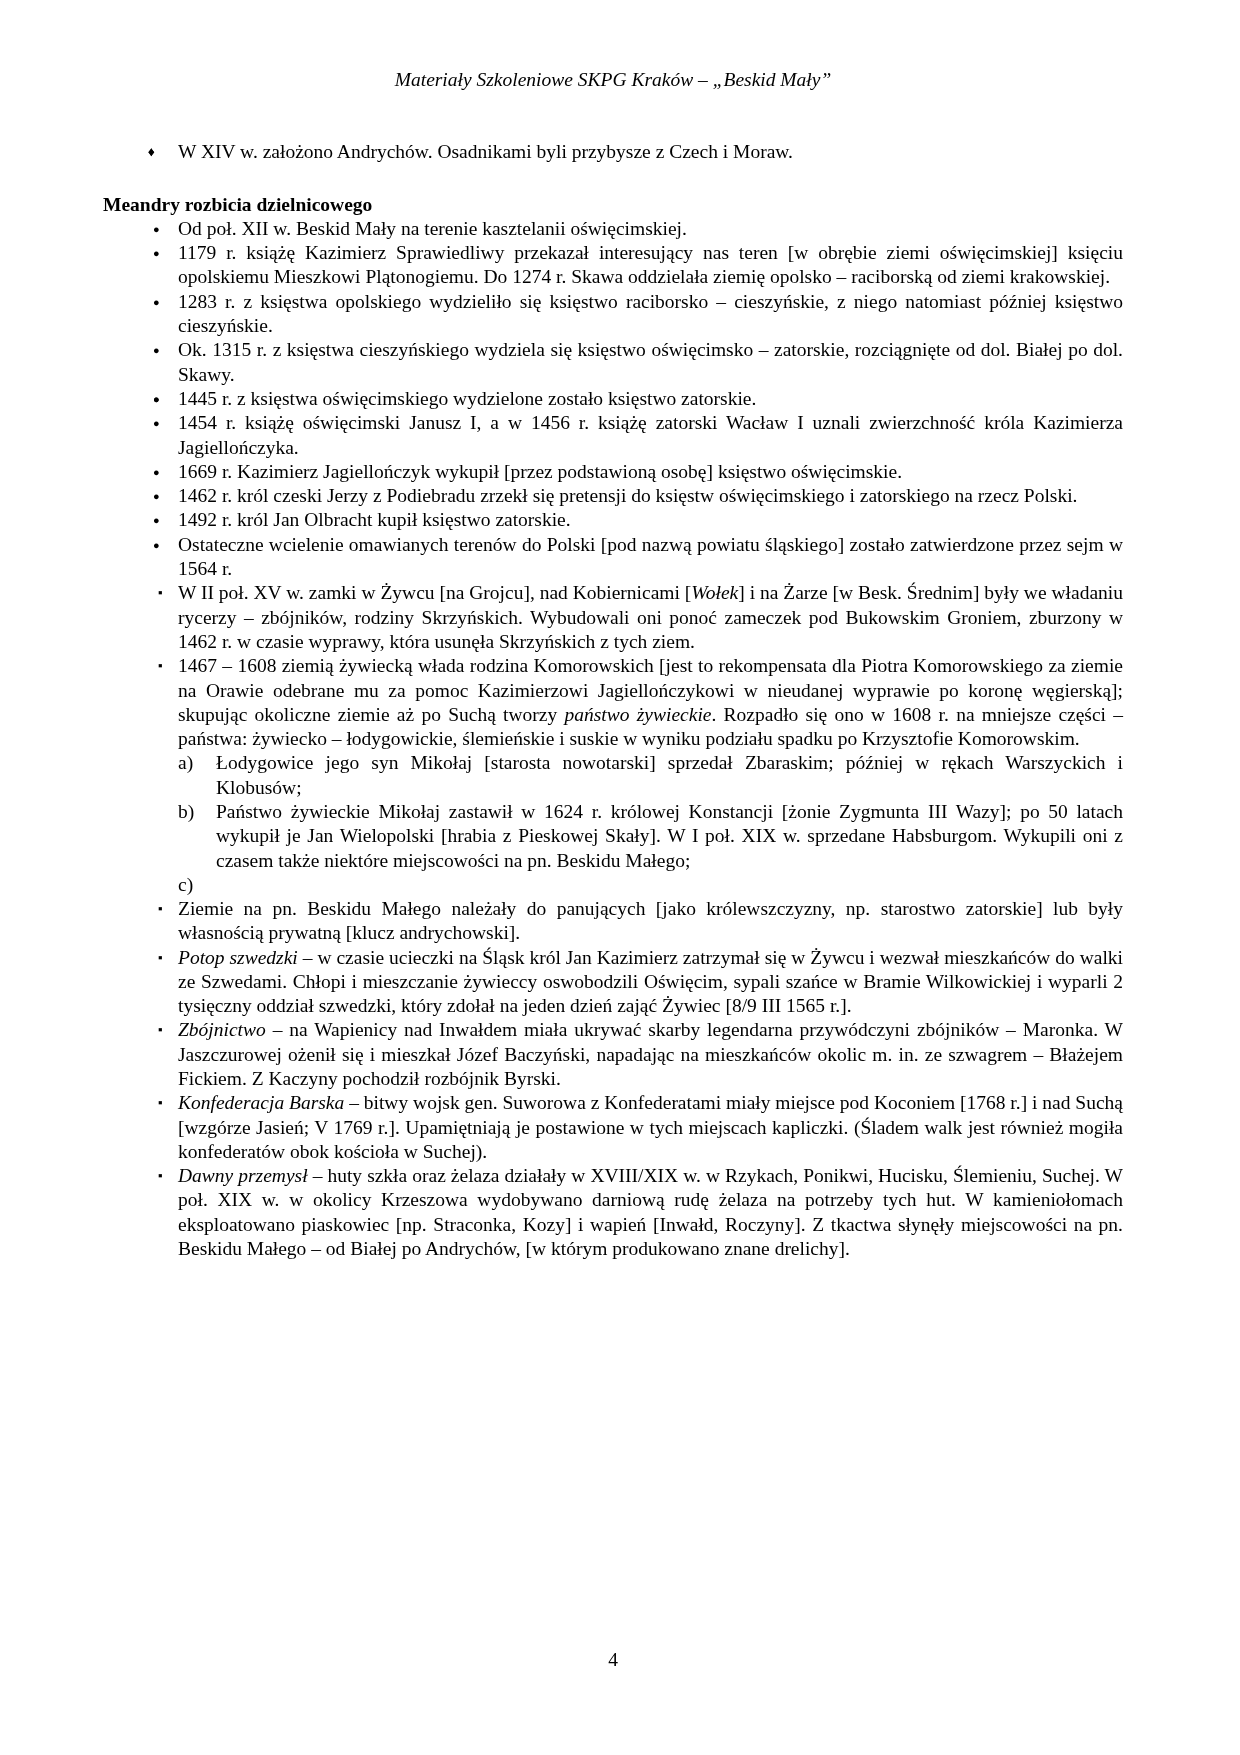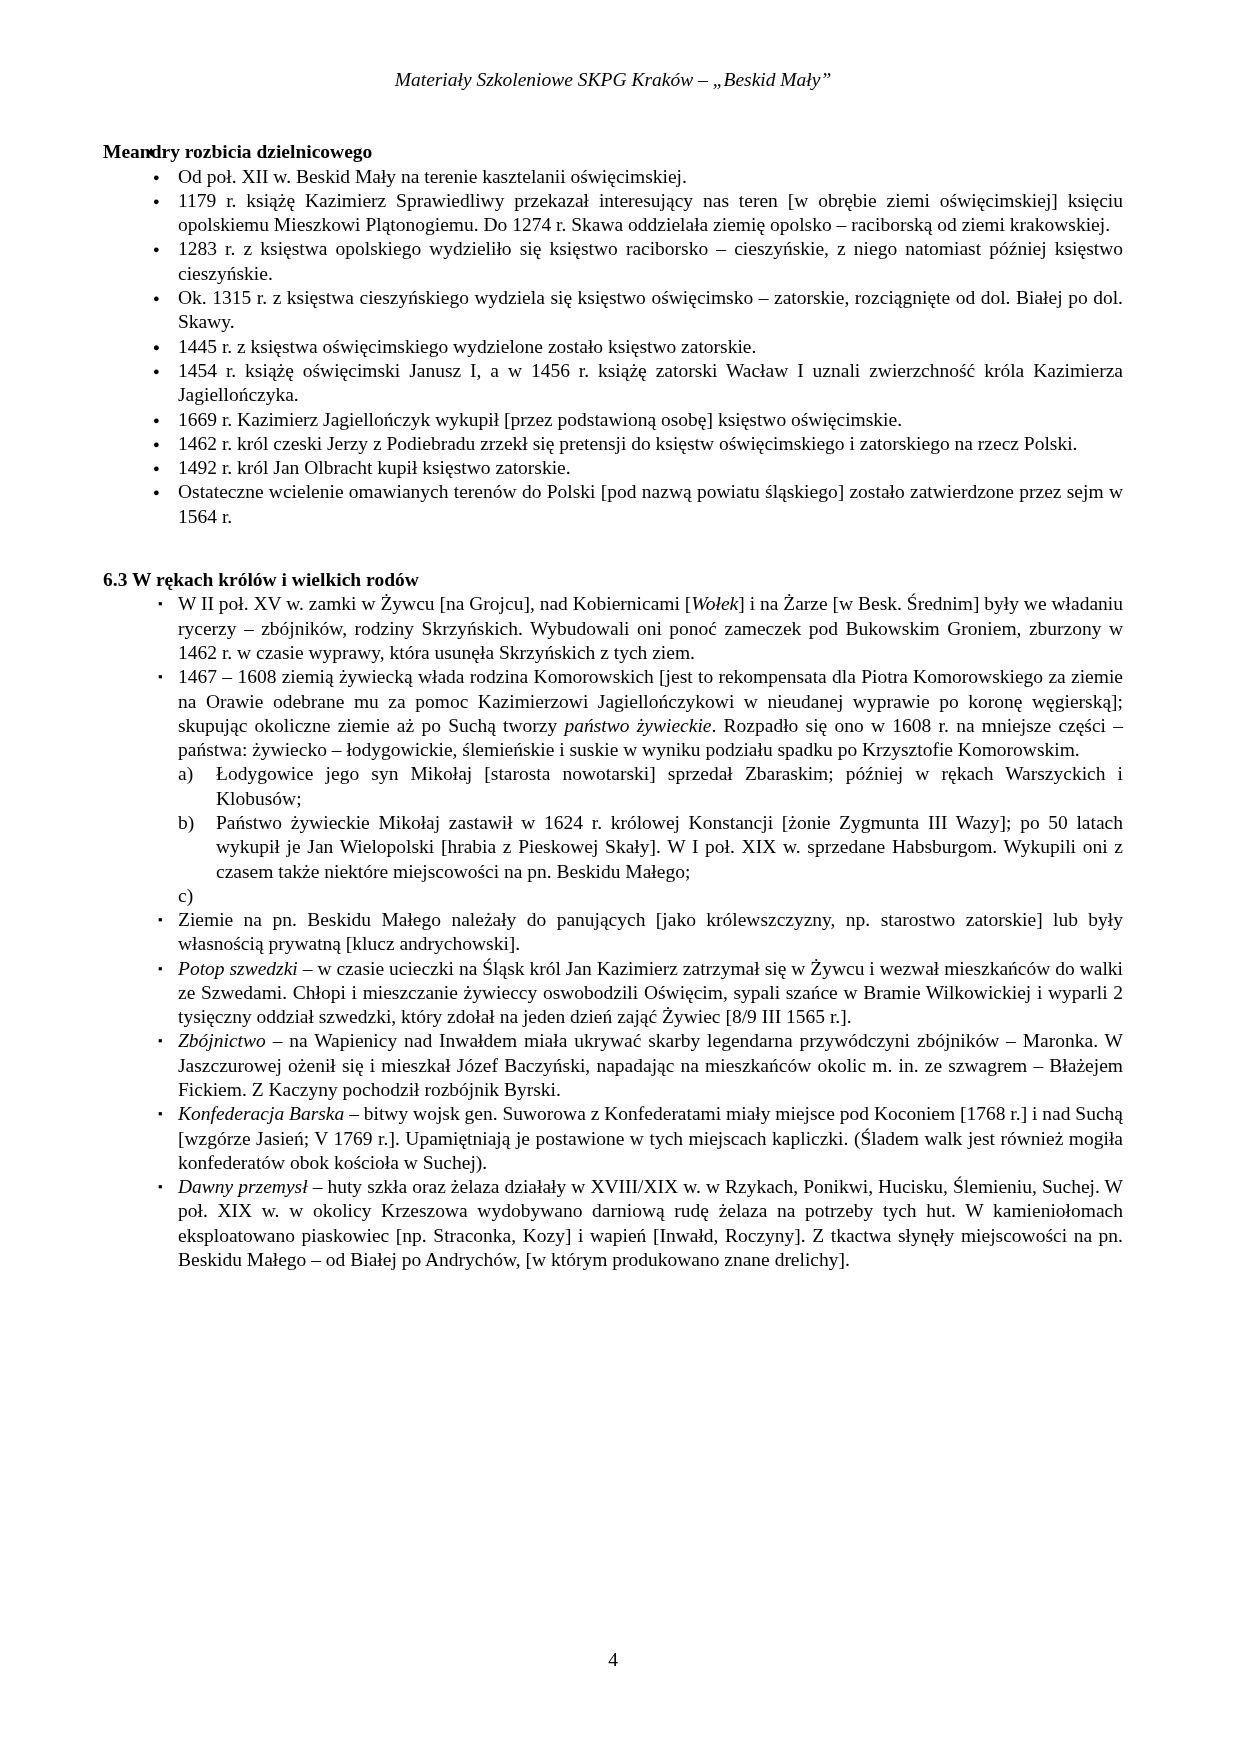--- a/index.html
+++ b/index.html
@@ -5,21 +5,21 @@
   html,body{margin:0;padding:0;background:#ffffff;}
   body{
     width:1240px;height:1755px;
     font-family:"Liberation Serif","DejaVu Serif",serif;
     font-size:19.5px;line-height:24.3px;color:#000;
     -webkit-font-smoothing:antialiased;
   }
   .page{position:relative;width:1240px;height:1755px;overflow:hidden;background:#fff;padding-left:19px;}
   .content{position:absolute;left:103px;top:68px;width:1020px;}
   .doc-title{text-align:center;font-style:italic;margin-bottom:48px;}
-  .heading{font-weight:bold;margin-top:39px;text-align:left;}
+  .heading{font-weight:bold;margin-top:28px;text-align:left;}
   .list{margin:0;}
   .li{position:relative;padding-left:75px;text-align:justify;}
   .li.gap{margin-top:24px;}
   .marker{position:absolute;left:45px;top:0;line-height:24.3px;}
   .marker.diamond{font-size:13px;left:45px;}
   .marker.disc{font-size:11px;left:50px;}
   .marker.square{font-size:13px;left:55px;}
   .sub-li{position:relative;padding-left:113px;text-align:justify;}
   .sub-label{position:absolute;left:75px;top:0;}
   .r-i{font-style:italic;}
@@ -28,37 +28,36 @@
 </style>
 </head>
 <body>
 
 <div class="page">
   <div class="content">
     <div class="doc-title">Materiały Szkoleniowe SKPG Kraków – „Beskid Mały”</div>
 
   <div class="list">
         <div class="li"><span class="marker diamond">♦</span></div>
-        <div class="li"><span class="marker diamond">♦</span></div>
+        <div class="li"><span class="marker diamond">♦</span><span><span>W XIV w. założono Andrychów. Osadnikami byli przybysze z Czech i Moraw.</span></span></div>
       </div>
       <div class="heading">Meandry rozbicia dzielnicowego</div>
       <div class="list">
         <div class="li"><span class="marker disc">●</span><span><span>Od poł. XII w. Beskid Mały na terenie kasztelanii oświęcimskiej.</span></span></div>
         <div class="li"><span class="marker disc">●</span><span><span>1179 r. książę Kazimierz Sprawiedliwy przekazał interesujący nas teren [w obrębie ziemi oświęcimskiej] księciu opolskiemu Mieszkowi Plątonogiemu. Do 1274 r. Skawa oddzielała ziemię opolsko – raciborską od ziemi krakowskiej.</span></span></div>
         <div class="li"><span class="marker disc">●</span><span><span>1283 r. z księstwa opolskiego wydzieliło się księstwo raciborsko – cieszyńskie, z niego natomiast później księstwo cieszyńskie.</span></span></div>
         <div class="li"><span class="marker disc">●</span><span><span>Ok. 1315 r. z księstwa cieszyńskiego wydziela się księstwo oświęcimsko – zatorskie, rozciągnięte od dol. Białej po dol. Skawy.</span></span></div>
         <div class="li"><span class="marker disc">●</span></div>
         <div class="li"><span class="marker disc">●</span><span><span>1445 r. z księstwa oświęcimskiego wydzielone zostało księstwo zatorskie.</span></span></div>
         <div class="li"><span class="marker disc">●</span><span><span>1454 r. książę oświęcimski Janusz I, a w 1456 r. książę zatorski Wacław I uznali zwierzchność króla Kazimierza Jagiellończyka.</span></span></div>
         <div class="li"><span class="marker disc">●</span><span><span>1669 r. Kazimierz Jagiellończyk wykupił [przez podstawioną osobę] księstwo oświęcimskie.</span></span></div>
         <div class="li"><span class="marker disc">●</span><span><span>1462 r. król czeski Jerzy z Podiebradu zrzekł się pretensji do księstw oświęcimskiego i zatorskiego na rzecz Polski.</span></span></div>
         <div class="li"><span class="marker disc">●</span><span><span>1492 r. król Jan Olbracht kupił księstwo zatorskie.</span></span></div>
         <div class="li"><span class="marker disc">●</span><span><span>Ostateczne wcielenie omawianych terenów do Polski [pod nazwą powiatu śląskiego] zostało zatwierdzone przez sejm w 1564 r.</span></span></div>
       </div>
-      <div class="heading">6.3 W rękach królów i wielkich rodów</div>
       <div class="list">
         <div class="li"><span class="marker square">▪</span><span><span>W II poł. XV w. zamki w Żywcu [na Grojcu], nad Kobiernicami [</span><span class="r-i">Wołek</span><span>] i na Żarze [w Besk. Średnim] były we władaniu rycerzy – zbójników, rodziny Skrzyńskich. Wybudowali oni ponoć zameczek pod Bukowskim Groniem, zburzony w 1462 r. w czasie wyprawy, która usunęła Skrzyńskich z tych ziem.</span></span></div>
         <div class="li"><span class="marker square">▪</span><span><span>1467 – 1608 ziemią żywiecką włada rodzina Komorowskich [jest to rekompensata dla Piotra Komorowskiego za ziemie na Orawie odebrane mu za pomoc Kazimierzowi Jagiellończykowi w nieudanej wyprawie po koronę węgierską]; skupując okoliczne ziemie aż po Suchą tworzy </span><span class="r-i">państwo żywieckie</span><span>. Rozpadło się ono w 1608 r. na mniejsze części – państwa: żywiecko – łodygowickie, ślemieńskie i suskie w wyniku podziału spadku po Krzysztofie Komorowskim.</span></span></div>
         <div class="sub-li"><span class="sub-label">a)</span><span><span class="r-u">Łodygowice</span><span> jego syn Mikołaj [starosta nowotarski] sprzedał Zbaraskim; później w rękach Warszyckich i Klobusów;</span></span></div>
         <div class="sub-li"><span class="sub-label">b)</span><span><span class="r-u">Państwo żywieckie</span><span> Mikołaj zastawił w 1624 r. królowej Konstancji [żonie Zygmunta III Wazy]; po 50 latach wykupił je Jan Wielopolski [hrabia z Pieskowej Skały]. W I poł. XIX w. sprzedane Habsburgom. Wykupili oni z czasem także niektóre miejscowości na pn. Beskidu Małego;</span></span></div>
         <div class="sub-li"><span class="sub-label">c)</span></div>
         <div class="li gap"><span class="marker square">▪</span><span><span>Ziemie na pn. Beskidu Małego należały do panujących [jako królewszczyzny, np. starostwo zatorskie] lub były własnością prywatną [klucz andrychowski].</span></span></div>
         <div class="li"><span class="marker square">▪</span><span><span class="r-i">Potop szwedzki</span><span> – w czasie ucieczki na Śląsk król Jan Kazimierz zatrzymał się w Żywcu i wezwał mieszkańców do walki ze Szwedami. Chłopi i mieszczanie żywieccy oswobodzili Oświęcim, sypali szańce w Bramie Wilkowickiej i wyparli 2 tysięczny oddział szwedzki, który zdołał na jeden dzień zająć Żywiec [8/9 III 1565 r.].</span></span></div>
         <div class="li"><span class="marker square">▪</span><span><span class="r-i">Zbójnictwo</span><span> – na Wapienicy nad Inwałdem miała ukrywać skarby legendarna przywódczyni zbójników – Maronka. W Jaszczurowej ożenił się i mieszkał Józef Baczyński, napadając na mieszkańców okolic m. in. ze szwagrem – Błażejem Fickiem. Z Kaczyny pochodził rozbójnik Byrski.</span></span></div>
         <div class="li"><span class="marker square">▪</span><span><span class="r-i">Konfederacja Barska</span><span> – bitwy wojsk gen. Suworowa z Konfederatami miały miejsce pod Koconiem [1768 r.] i nad Suchą [wzgórze Jasień; V 1769 r.]. Upamiętniają je postawione w tych miejscach kapliczki. (Śladem walk jest również mogiła konfederatów obok kościoła w Suchej).</span></span></div>

